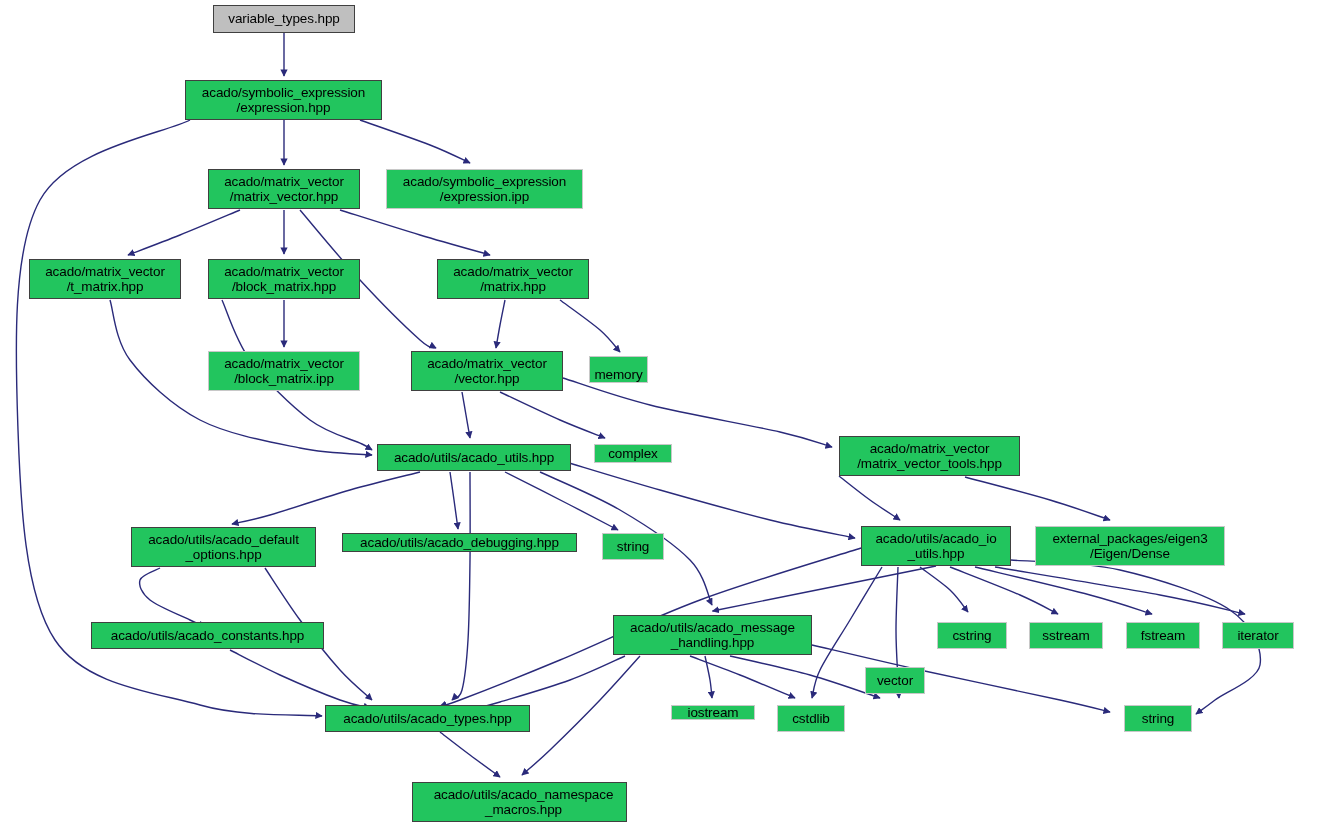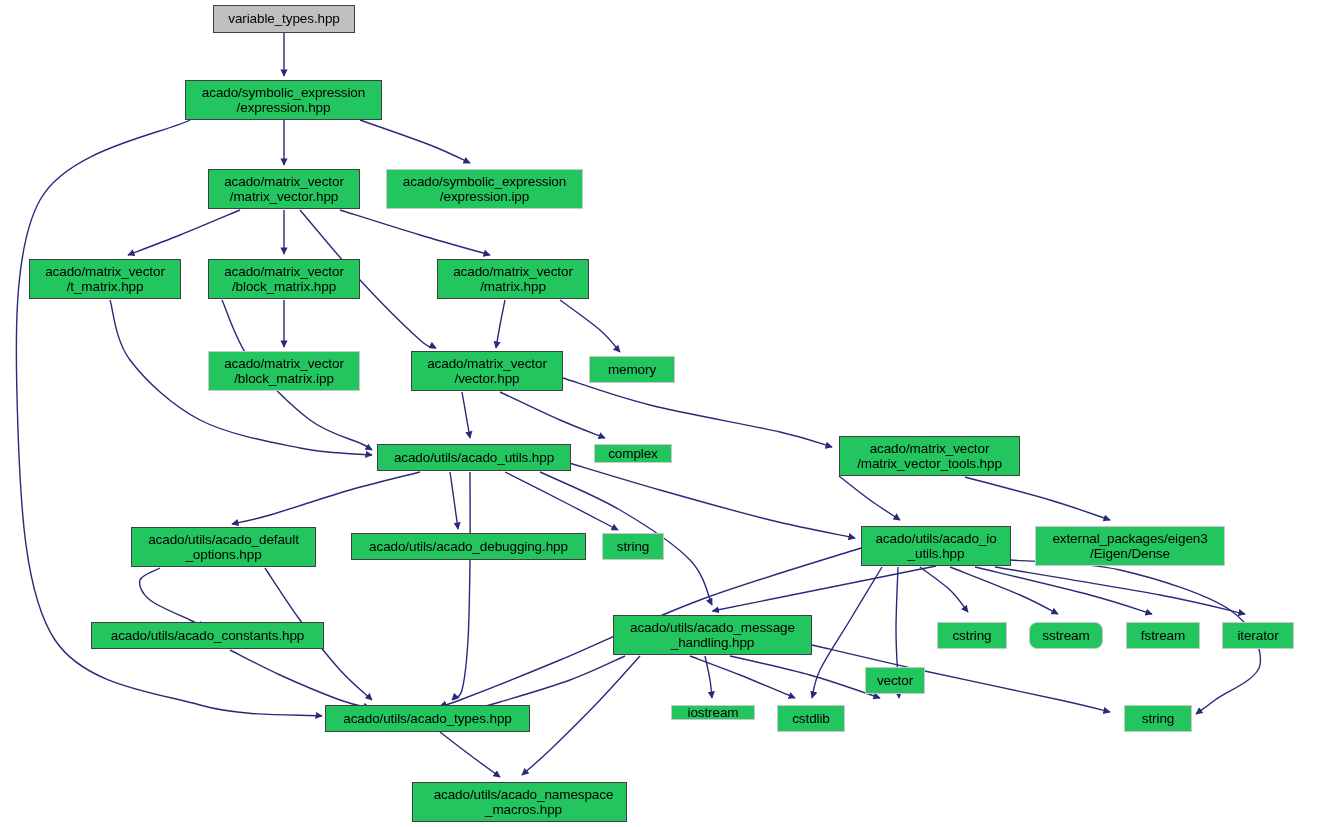--- a/index.html
+++ b/index.html
@@ -116,38 +116,38 @@
       <div class="node hdr" style="left: 29px; top: 259px; width: 152px; height: 40px;"><span>acado/matrix_vector
 /t_matrix.hpp</span></div>
       <div class="node hdr" style="left: 208px; top: 259px; width: 152px; height: 40px;"><span>acado/matrix_vector
 /block_matrix.hpp</span></div>
       <div class="node hdr" style="left: 437px; top: 259px; width: 152px; height: 40px;"><span>acado/matrix_vector
 /matrix.hpp</span></div>
       <div class="node plain" style="left: 208px; top: 351px; width: 152px; height: 40px;"><span>acado/matrix_vector
 /block_matrix.ipp</span></div>
       <div class="node hdr" style="left: 411px; top: 351px; width: 152px; height: 40px;"><span>acado/matrix_vector
 /vector.hpp</span></div>
-      <div class="node plain" style="left: 589px; top: 356px; width: 86px; height: 27px;"><span>memory</span></div>
+      <div class="node plain" style="left: 589px; top: 356px; width: 59px; height: 27px; align-items: flex-end;"><span>memory</span></div>
       <div class="node hdr" style="left: 377px; top: 444px; width: 194px; height: 27px;"><span>acado/utils/acado_utils.hpp</span></div>
       <div class="node plain" style="left: 594px; top: 444px; width: 78px; height: 19px;"><span>complex</span></div>
       <div class="node hdr" style="left: 839px; top: 436px; width: 181px; height: 40px;"><span>acado/matrix_vector
 /matrix_vector_tools.hpp</span></div>
       <div class="node hdr" style="left: 131px; top: 527px; width: 185px; height: 40px;"><span>acado/utils/acado_default
 _options.hpp</span></div>
-      <div class="node hdr" style="left: 342px; top: 533px; width: 235px; height: 27px; margin-left: 9px;"><span>acado/utils/acado_debugging.hpp</span></div>
+      <div class="node hdr" style="left: 342px; top: 533px; width: 235px; height: 19px;"><span>acado/utils/acado_debugging.hpp</span></div>
       <div class="node plain" style="left: 602px; top: 533px; width: 62px; height: 27px;"><span>string</span></div>
       <div class="node hdr" style="left: 861px; top: 526px; width: 150px; height: 40px;"><span>acado/utils/acado_io
 _utils.hpp</span></div>
       <div class="node plain" style="left: 1035px; top: 526px; width: 190px; height: 40px;"><span>external_packages/eigen3
 /Eigen/Dense</span></div>
       <div class="node hdr" style="left: 91px; top: 622px; width: 233px; height: 27px; text-align: right;"><span>acado/utils/acado_constants.hpp</span></div>
       <div class="node hdr" style="left: 613px; top: 615px; width: 199px; height: 40px;"><span>acado/utils/acado_message
 _handling.hpp</span></div>
       <div class="node plain" style="left: 937px; top: 622px; width: 70px; height: 27px;"><span>cstring</span></div>
-      <div class="node plain" style="left: 1029px; top: 622px; width: 74px; height: 27px; border-radius: 8px;"><span>sstream</span></div>
+      <div class="node plain" style="left: 1029px; top: 622px; width: 74px; height: 27px;"><span>sstream</span></div>
       <div class="node plain" style="left: 1126px; top: 622px; width: 74px; height: 27px;"><span>fstream</span></div>
       <div class="node plain" style="left: 1222px; top: 622px; width: 72px; height: 27px;"><span>iterator</span></div>
       <div class="node hdr" style="left: 325px; top: 705px; width: 205px; height: 27px;"><span>acado/utils/acado_types.hpp</span></div>
       <div class="node plain" style="left: 671px; top: 705px; width: 84px; height: 15px;"><span>iostream</span></div>
       <div class="node plain" style="left: 777px; top: 705px; width: 68px; height: 27px;"><span>cstdlib</span></div>
       <div class="node plain" style="left: 865px; top: 667px; width: 60px; height: 27px;"><span>vector</span></div>
       <div class="node plain" style="left: 1124px; top: 705px; width: 68px; height: 27px;"><span>string</span></div>
       <div class="node hdr" style="left: 412px; top: 782px; width: 215px; height: 40px; padding-left: 8px;"><span>acado/utils/acado_namespace
 _macros.hpp</span></div>
     </div>

